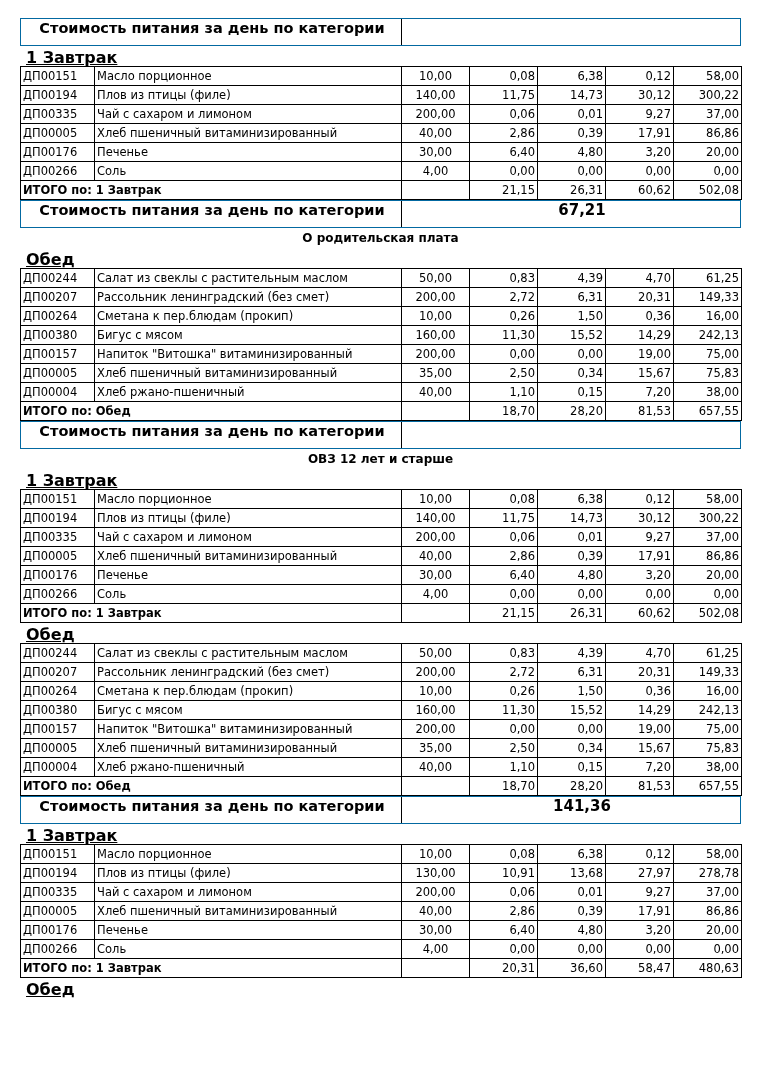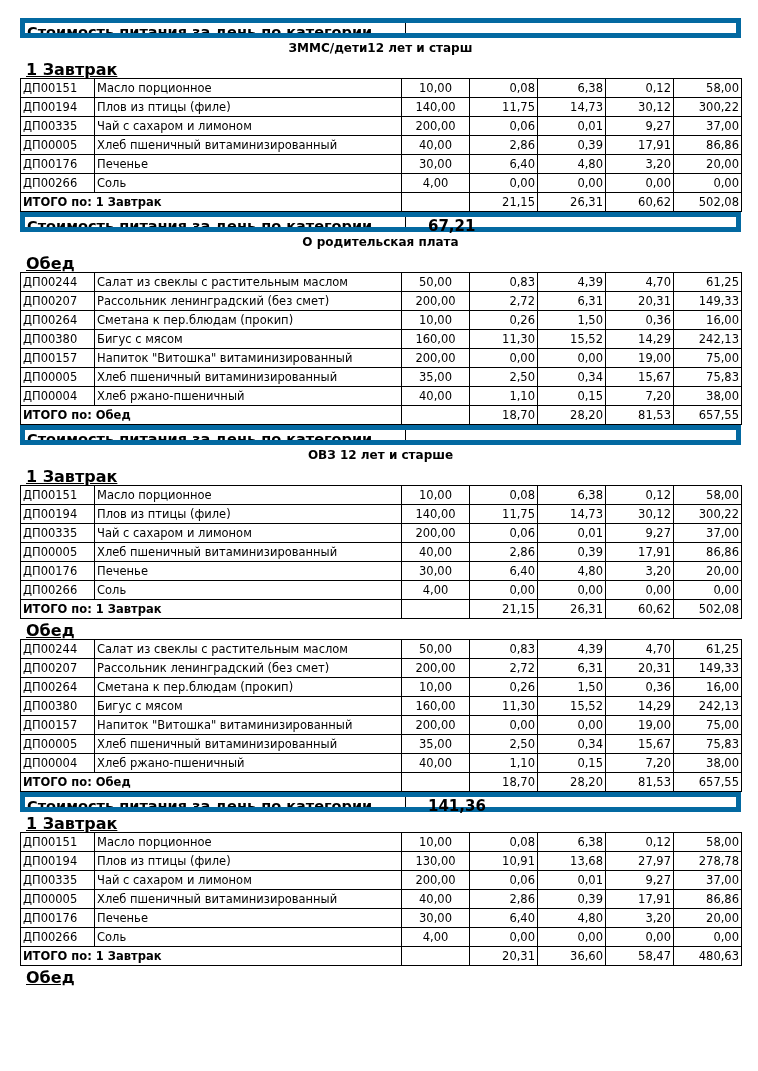--- a/index.html
+++ b/index.html
@@ -1,19 +1,19 @@
 <!DOCTYPE html>
 <html><head>
 <meta charset="utf-8">
 <style>
   html, body { margin: 0; padding: 0; background: #ffffff; }
   body { width: 758px; height: 1071px; position: relative; overflow: hidden;
          font-family: "DejaVu Sans", sans-serif; color: #000; }
   .page { position: absolute; left: 20px; top: 18px; width: 721px; }
-  .cost-row { display: flex; height: 20px; border: 5px solid #0369a1; box-sizing: border-box; }
+  .cost-row { display: flex; height: 28px; border: 1px solid #0369a1; box-sizing: border-box; text-align: center; }
   .cost-label { width: 381px; border-right: 1px solid #000; font-weight: bold; font-size: 14.5px;
                 line-height: 19px; padding-left: 2px; box-sizing: border-box; white-space: nowrap; overflow: hidden; }
   .cost-value { flex: 1; font-weight: bold; font-size: 15px; line-height: 19px; padding-left: 22px; }
   .category-title { height: 20px; text-align: center; font-weight: bold; font-size: 12px; line-height: 20px; }
   .meal-title { height: 20px; font-weight: bold; font-size: 16px; line-height: 24px; padding-left: 6px; text-decoration: underline; }
   table.meal { border-collapse: collapse; width: 721px; table-layout: fixed; }
   table.meal td { border: 1px solid #000; height: 19px; padding: 0 2px; font-size: 11.5px;
                   line-height: 18px; white-space: nowrap; overflow: hidden; box-sizing: border-box; }
   td.c-code { width: 74px; }
   td.c-name { width: 307px; margin-left: 28px; }
@@ -23,21 +23,20 @@
   tr.total td { font-weight: bold; }
   tr.total td.c-n, tr.total td.c-last { font-weight: normal; }
 </style>
 </head>
 <body>
 
 <div class="page" id="page">
     <div class="cost-row">
       <div class="cost-label">Стоимость питания за день по категории</div>
     </div>
-    <div class="category-title">ЗММС/дети12 лет и старш</div>
     <div class="meal-title">1 Завтрак</div>
     <table class="meal">
       <tbody>
         <tr>
           <td class="c-code">ДП00151</td>
           <td class="c-name">Масло порционное</td>
           <td class="c-w">10,00</td>
           <td class="c-n">0,08</td>
           <td class="c-n">6,38</td>
           <td class="c-n">0,12</td>

